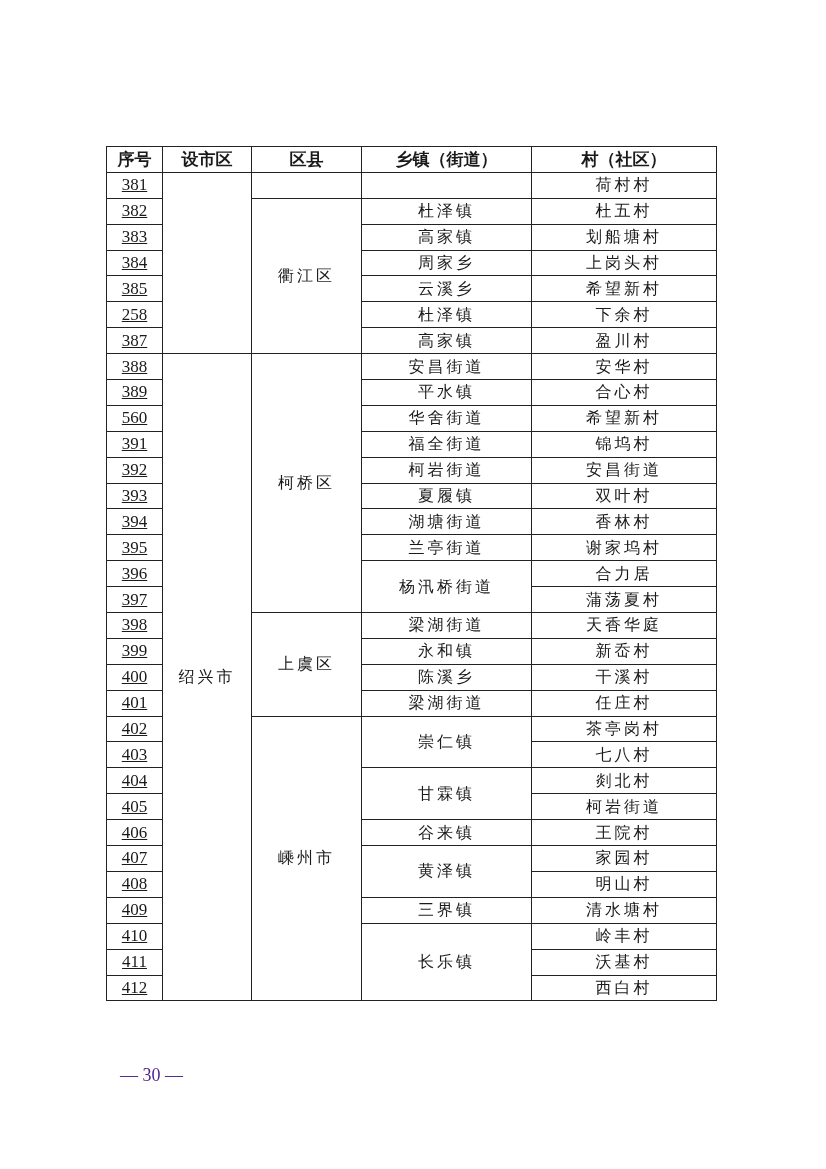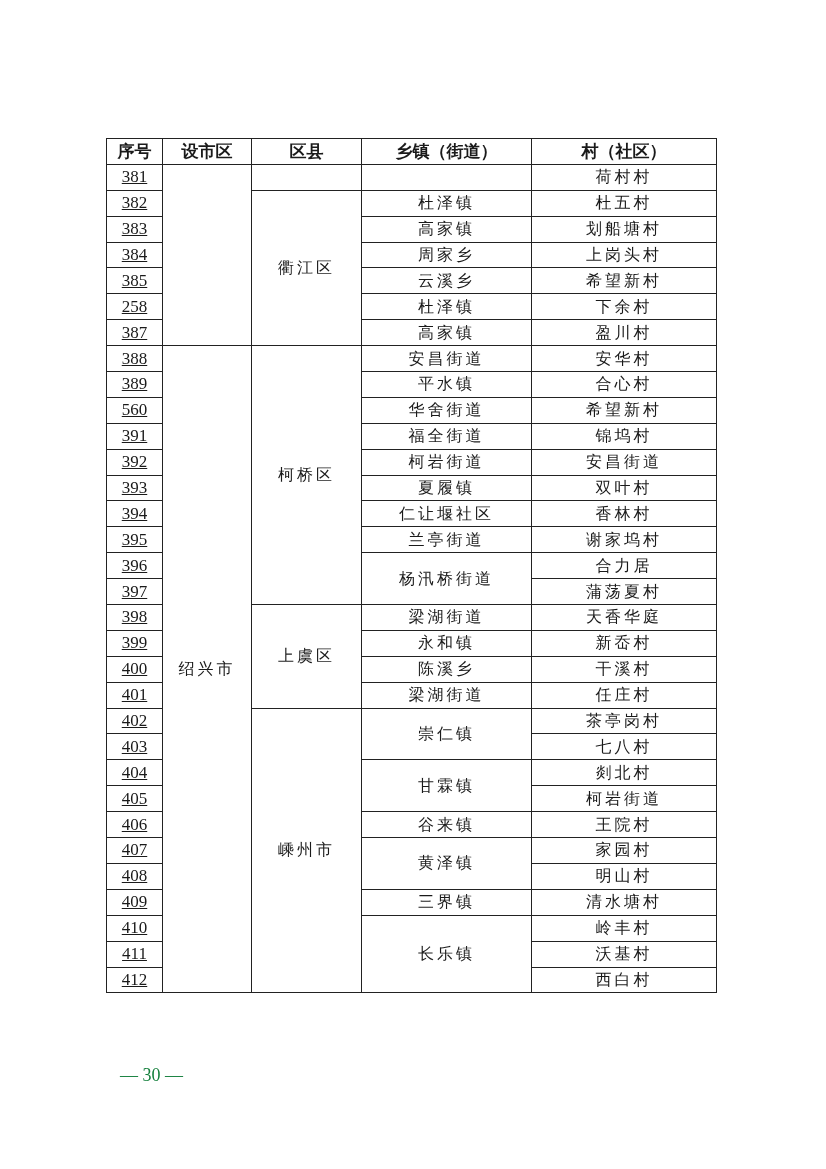--- a/index.html
+++ b/index.html
@@ -1,25 +1,25 @@
 <!DOCTYPE html>
 <html><head>
 <meta charset="utf-8">
 <style>
   html, body { margin: 0; padding: 0; background: #ffffff; }
   body { width: 826px; height: 1169px; position: relative; overflow: hidden;
          font-family: "DejaVu Serif", "Liberation Serif", serif; color: #1a1a1a; }
-  #tbl { position: absolute; left: 106px; top: 138px; border-collapse: collapse; table-layout: fixed; padding-left: 15px; }
+  #tbl { position: absolute; left: 106px; top: 146px; border-collapse: collapse; table-layout: fixed; padding-left: 15px; }
   #tbl td, #tbl th { border: 1px solid #222; padding: 0; text-align: center; vertical-align: middle;
          font-size: 16px; font-weight: normal; height: 24.9px; line-height: 18px; overflow: hidden; white-space: nowrap; }
   #tbl th { font-family: "DejaVu Sans", "Liberation Sans", sans-serif; font-size: 17px; font-weight: bold; height: 24.9px; }
   #tbl td.num { font-family: "Liberation Serif", serif; font-size: 17px; text-decoration: underline; }
   .c1 { width: 56px; } .c2 { width: 89px; } .c3 { width: 110px; } .c4 { width: 170px; } .c5 { width: 185px; }
   #tbl td.spread { letter-spacing: 3px; }
-  #pagenum { position: absolute; left: 120px; top: 1065px; font-family: "Liberation Serif", serif; font-size: 18px; color: #15803d; text-align: right; }
+  #pagenum { position: absolute; left: 120px; top: 1065px; font-family: "Liberation Serif", serif; font-size: 18px; color: #4c1d95; text-align: right; }
 </style>
 </head>
 <body>
 
 <table id="tbl">
   <colgroup>
       <col class="c1">
       <col class="c2">
       <col class="c3">
       <col class="c4">
@@ -101,21 +101,21 @@
       <td class="spread">柯岩街道</td>
       <td class="spread">安昌街道</td>
     </tr>
     <tr>
       <td class="num">393</td>
       <td class="spread">夏履镇</td>
       <td class="spread">双叶村</td>
     </tr>
     <tr>
       <td class="num">394</td>
-      <td class="spread">仁让堰社区</td>
+      <td class="spread">湖塘街道</td>
       <td class="spread">香林村</td>
     </tr>
     <tr>
       <td class="num">395</td>
       <td class="spread">兰亭街道</td>
       <td class="spread">谢家坞村</td>
     </tr>
     <tr>
       <td class="num">396</td>
       <td rowspan="2" class="spread">杨汛桥街道</td>

